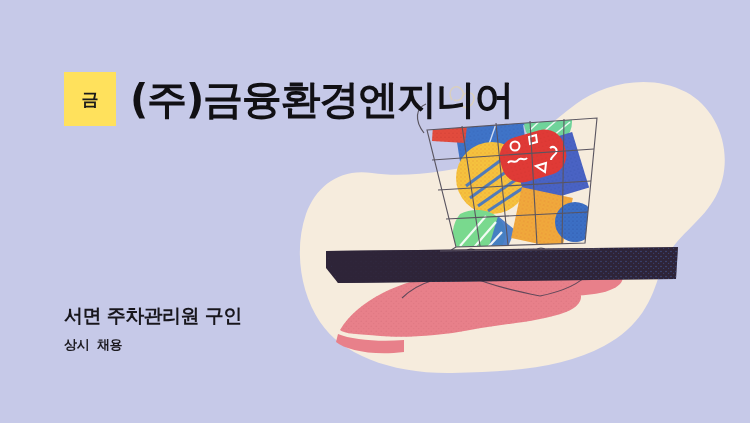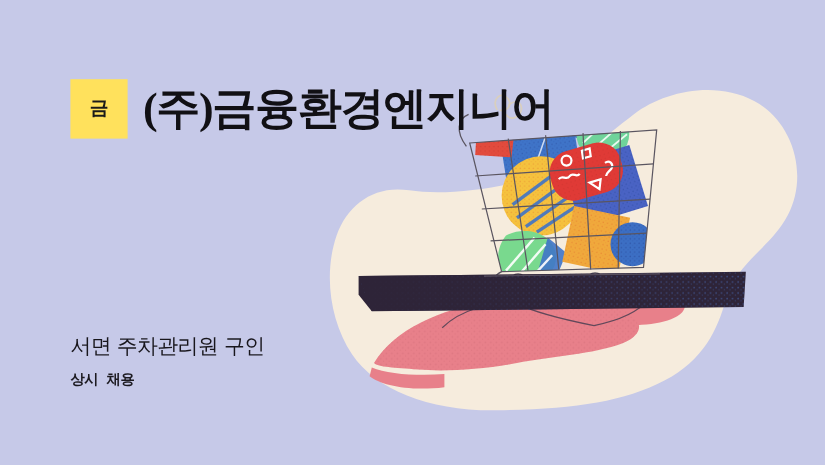--- a/index.html
+++ b/index.html
@@ -41,33 +41,32 @@
     letter-spacing: 0;
     line-height: 1;
   }
   #company-name {
     font-size: 40px;
     font-weight: 800;
     color: #111014;
     letter-spacing: -1.2px;
     line-height: 1;
     white-space: nowrap;
-    font-family: Liberation Serif, serif;
   }
 
   
   #caption-block {
     position: absolute;
     left: 64px;
     top: 304px;
     z-index: 5;
   }
   #job-title {
     font-size: 19px;
-    font-weight: 400;
+    font-weight: 700;
     color: #18161c;
     letter-spacing: -0.6px;
     line-height: 1.25;
     margin: 0 0 10px 0;
     white-space: nowrap;
   }
   #hiring-status {
     font-size: 13px;
     font-weight: 700;
     color: #1c1a20;

